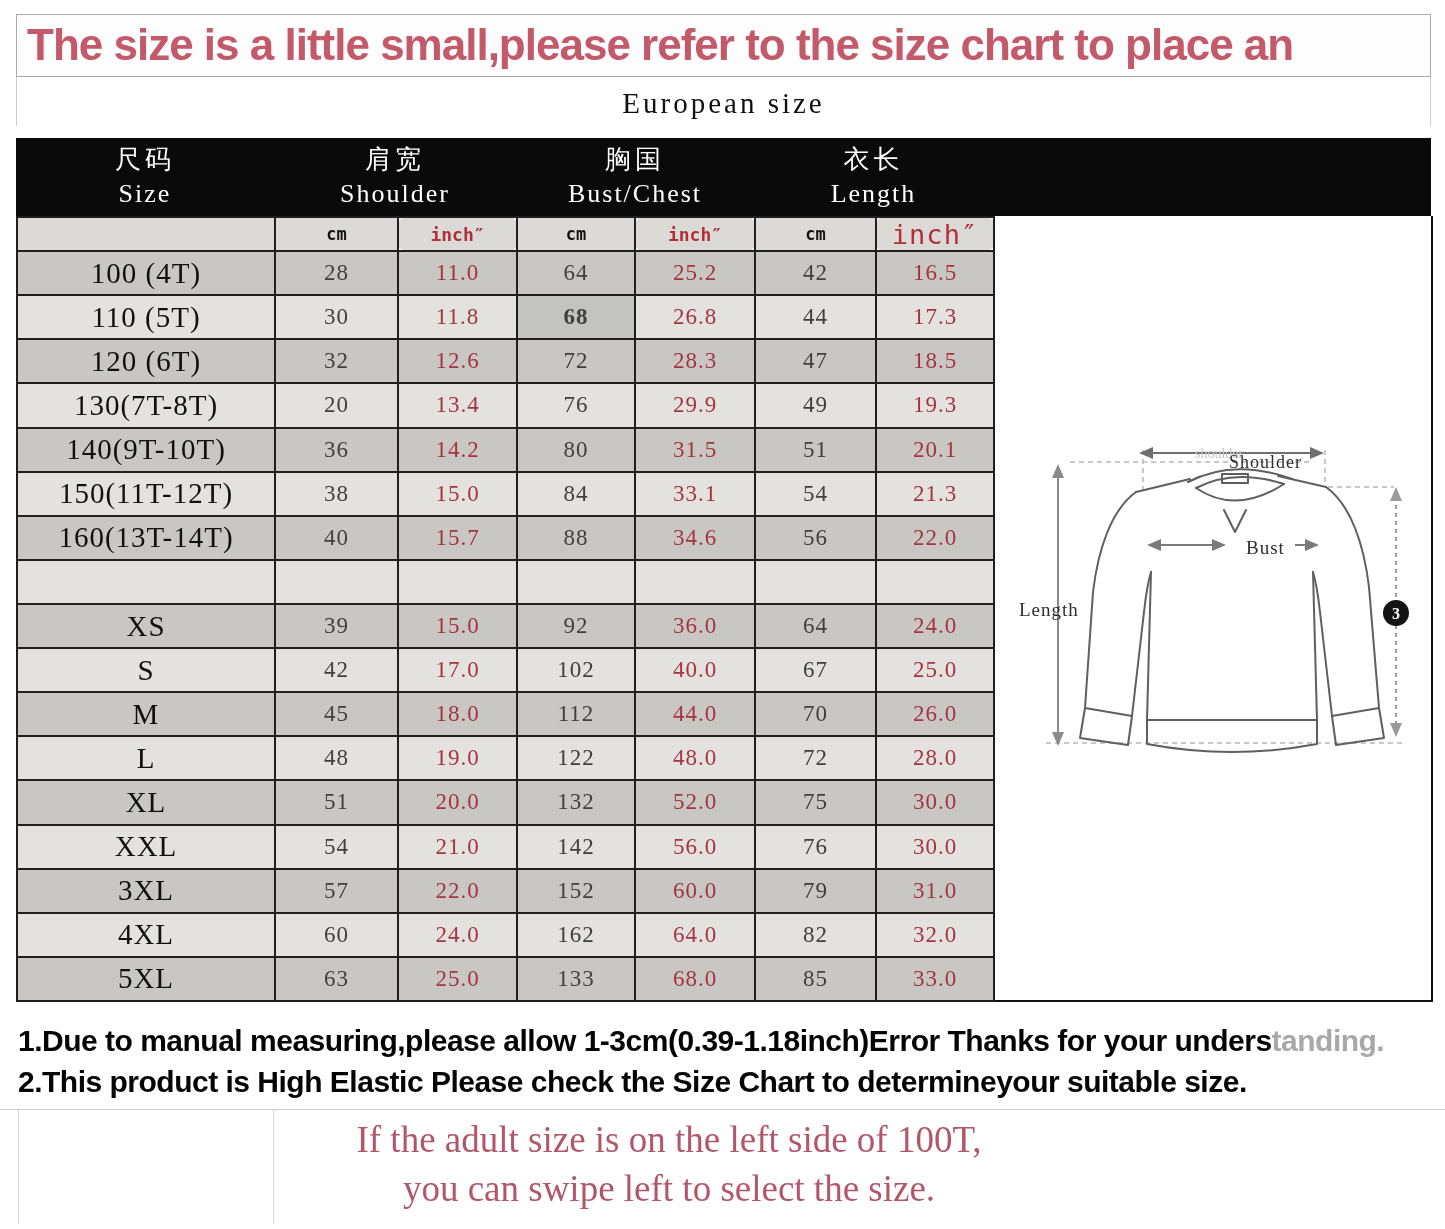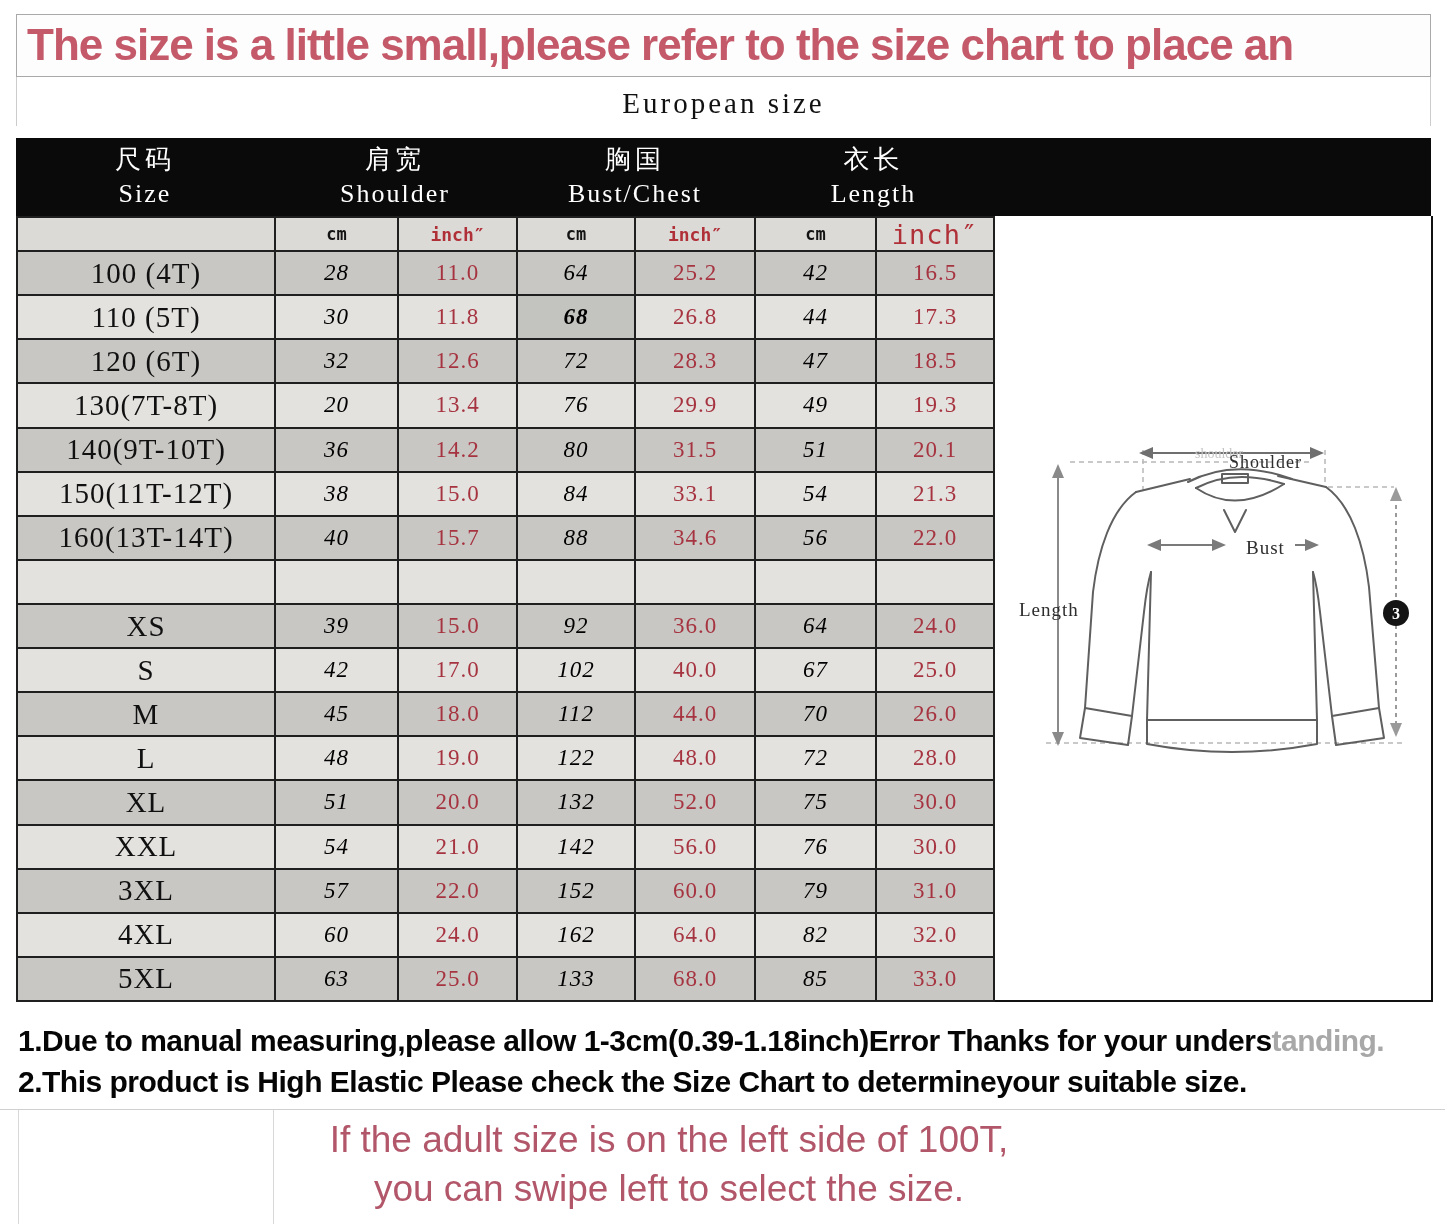--- a/index.html
+++ b/index.html
@@ -36,28 +36,28 @@
   .content-row{ display:flex; }
   
   table.size-table{ border-collapse:collapse; table-layout:fixed; width:977px; }
   table.size-table td{
     border:2px solid #1f1f1f; text-align:center; vertical-align:middle;
     overflow:hidden; white-space:nowrap;
   }
   tr.unit-row{ height:34px; }
   tr.unit-row td{ background:#dcdad7; font-family:"DejaVu Sans Mono", monospace; }
   td.unit-cm{ font-size:17px; font-weight:bold; color:#141414; }
-  td.unit-inch{ font-size:18px; font-weight:bold; color:#b03038; }
+  td.unit-inch{ font-size:18px; font-weight:bold; color:#b03038;border-radius:8px; }
   td.unit-inch.big{ font-size:27px; font-weight:normal; letter-spacing:1px; }
   tr.data-row{ height:44px; }
   tr.row-dark td{ background:#c9c7c4; }
   tr.row-light td{ background:#e4e2df; }
   td.lbl{ font-size:29px; color:#101010; letter-spacing:1px; }
   td.num{ font-size:23px; letter-spacing:1px; }
-  td.num.cm{ color:#000000;font-style:italic; }
+  td.num.cm{ color:#404040; }
   td.num.inch{ color:#a63440; }
   td.hl{ background:#c3c3c0 !important; font-weight:bold; }
   
   .diagram-panel{
     width:438px; height:786px; background:#ffffff;
     border-right:2px solid #111; border-bottom:2px solid #111;
   }
   
   .notes{
     padding:18px 0 0 18px; height:107px;
@@ -68,21 +68,21 @@
   
   .footer{
     border-top:1px solid #d0d0d0; height:115px; position:relative;
   }
   .footer-left-cell{
     position:absolute; left:18px; top:0; width:256px; height:100%;
     border-left:1px solid #d8d8d8; border-right:1px solid #d8d8d8; background:#fff;
   }
   .footer-pink{
     position:absolute; left:284px; top:5px; width:770px; text-align:center;
-    font-family:Liberation Sans, sans-serif; font-size:37px; line-height:49px;
+    font-family:Liberation Serif, serif; font-size:37px; line-height:49px;
     color:#b2566a;
   }
 </style>
 </head>
 <body>
 
 <div class="page">
 
   <div class="spacer-top"></div>
 

